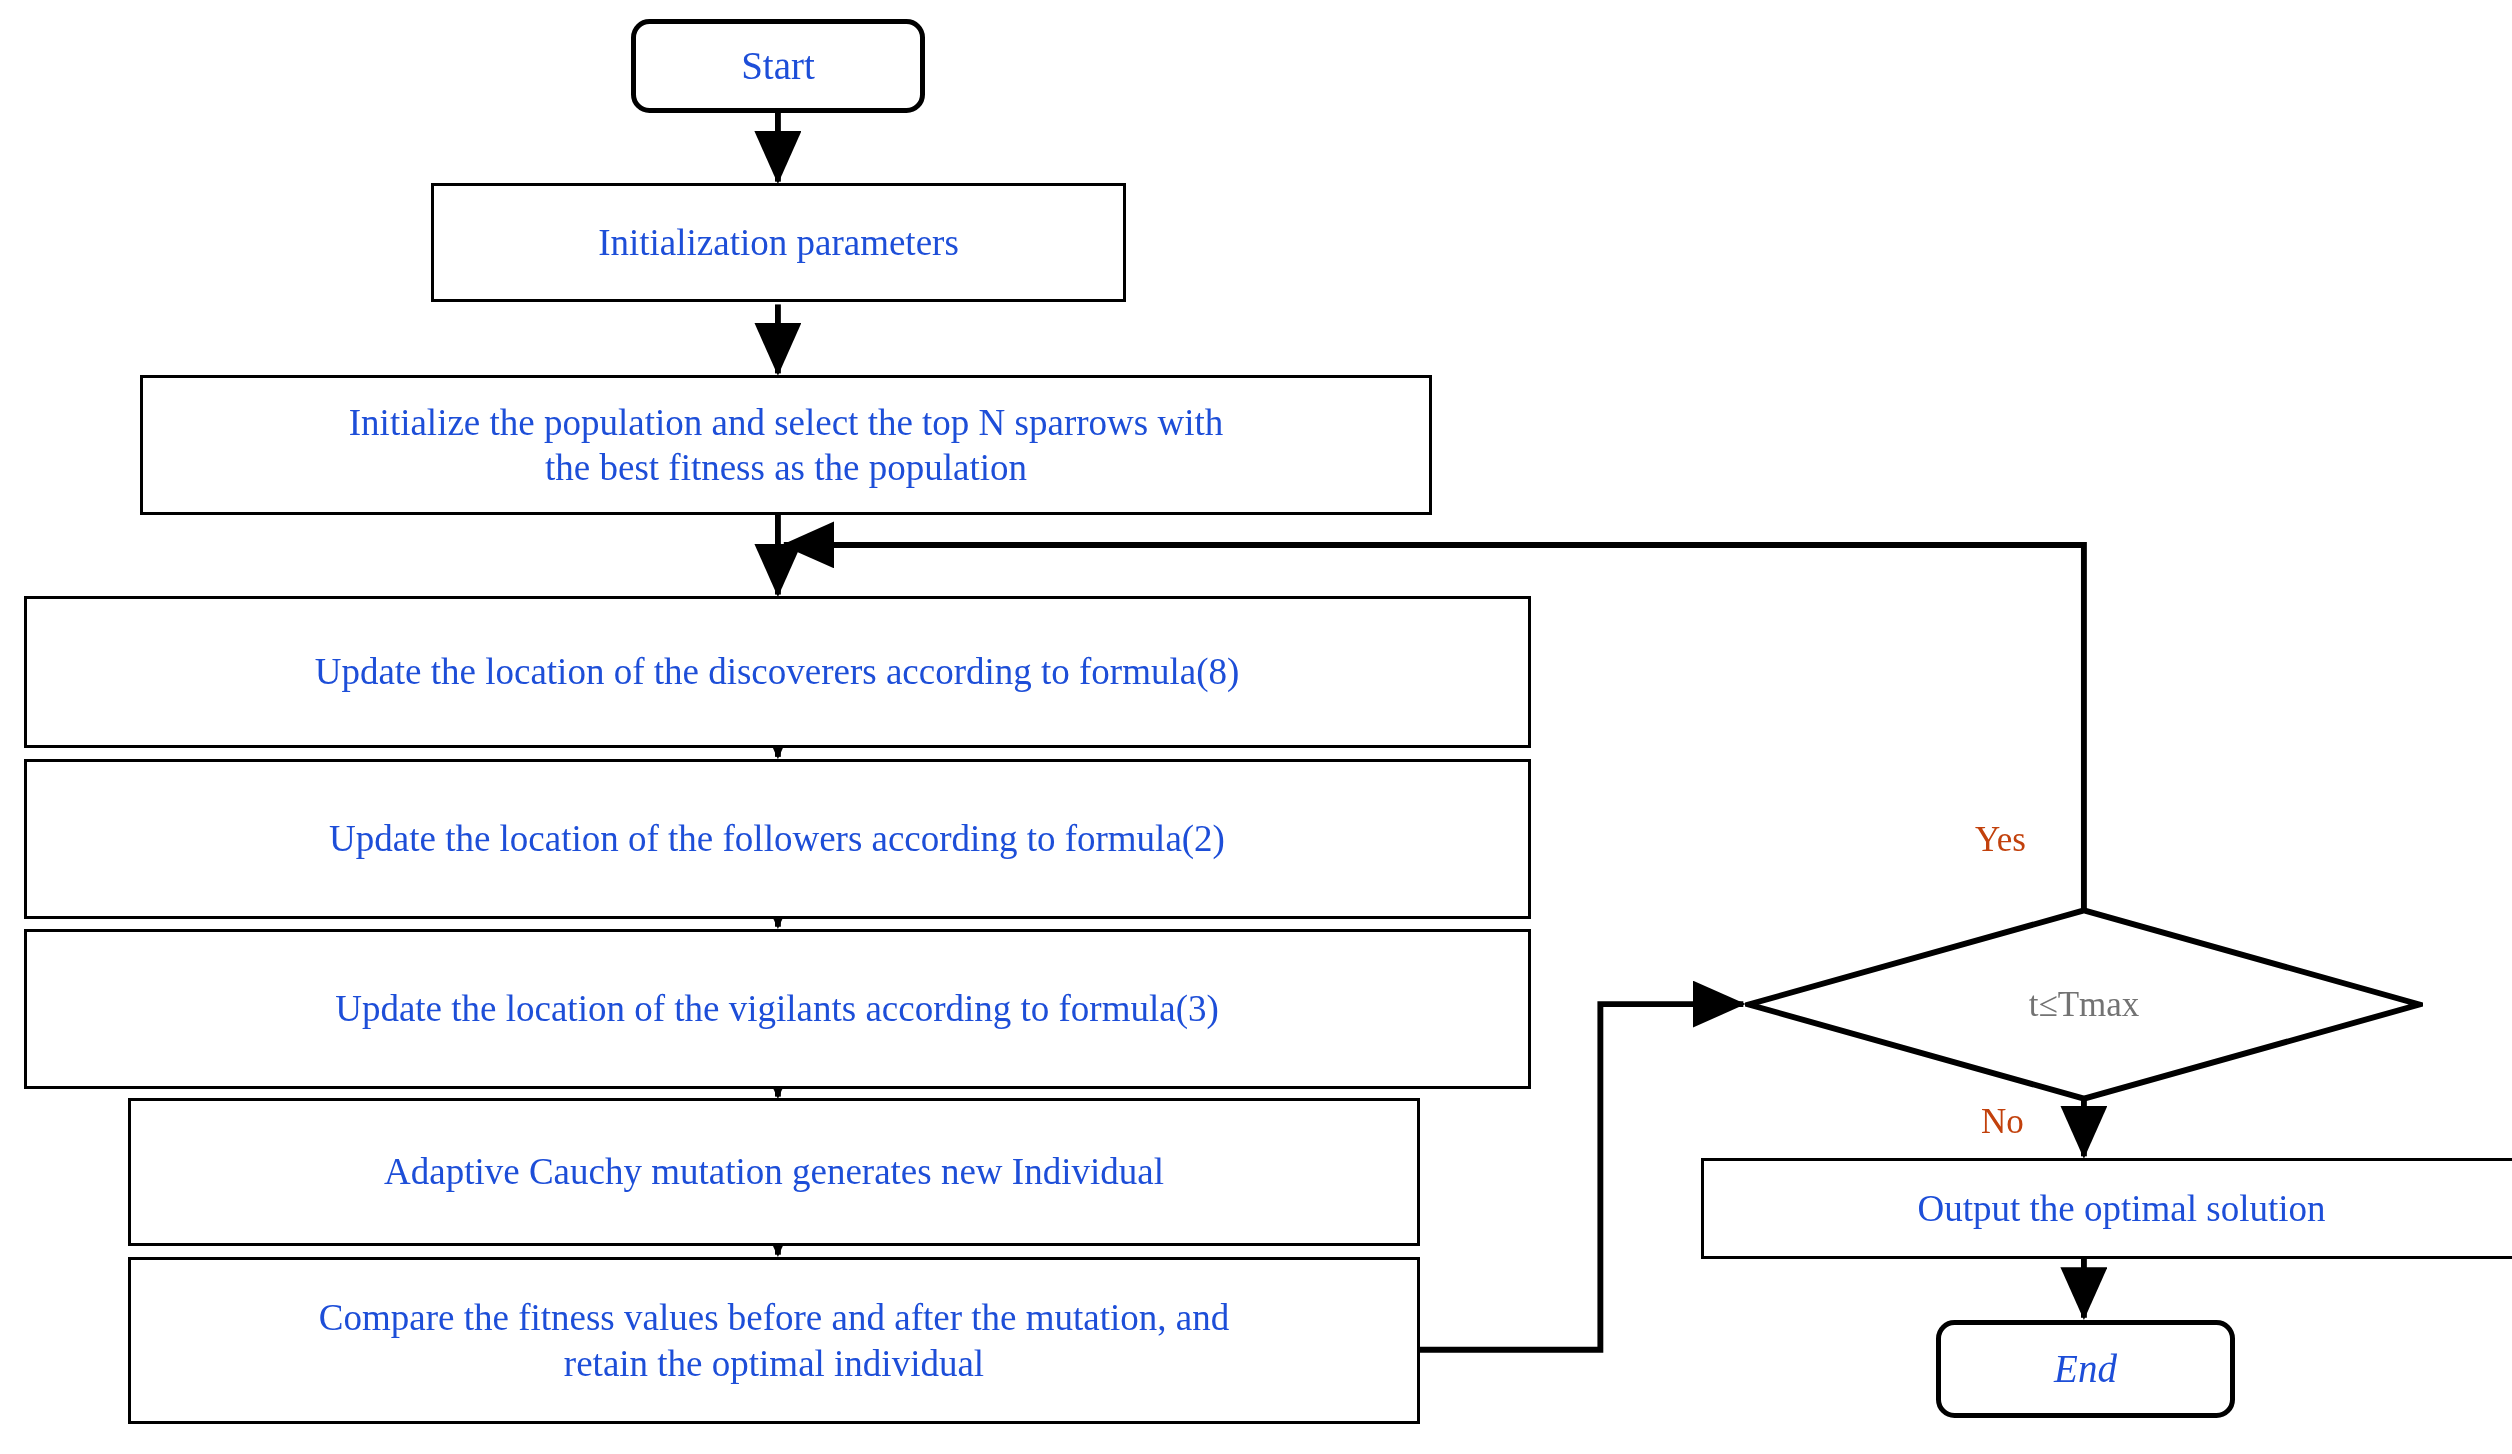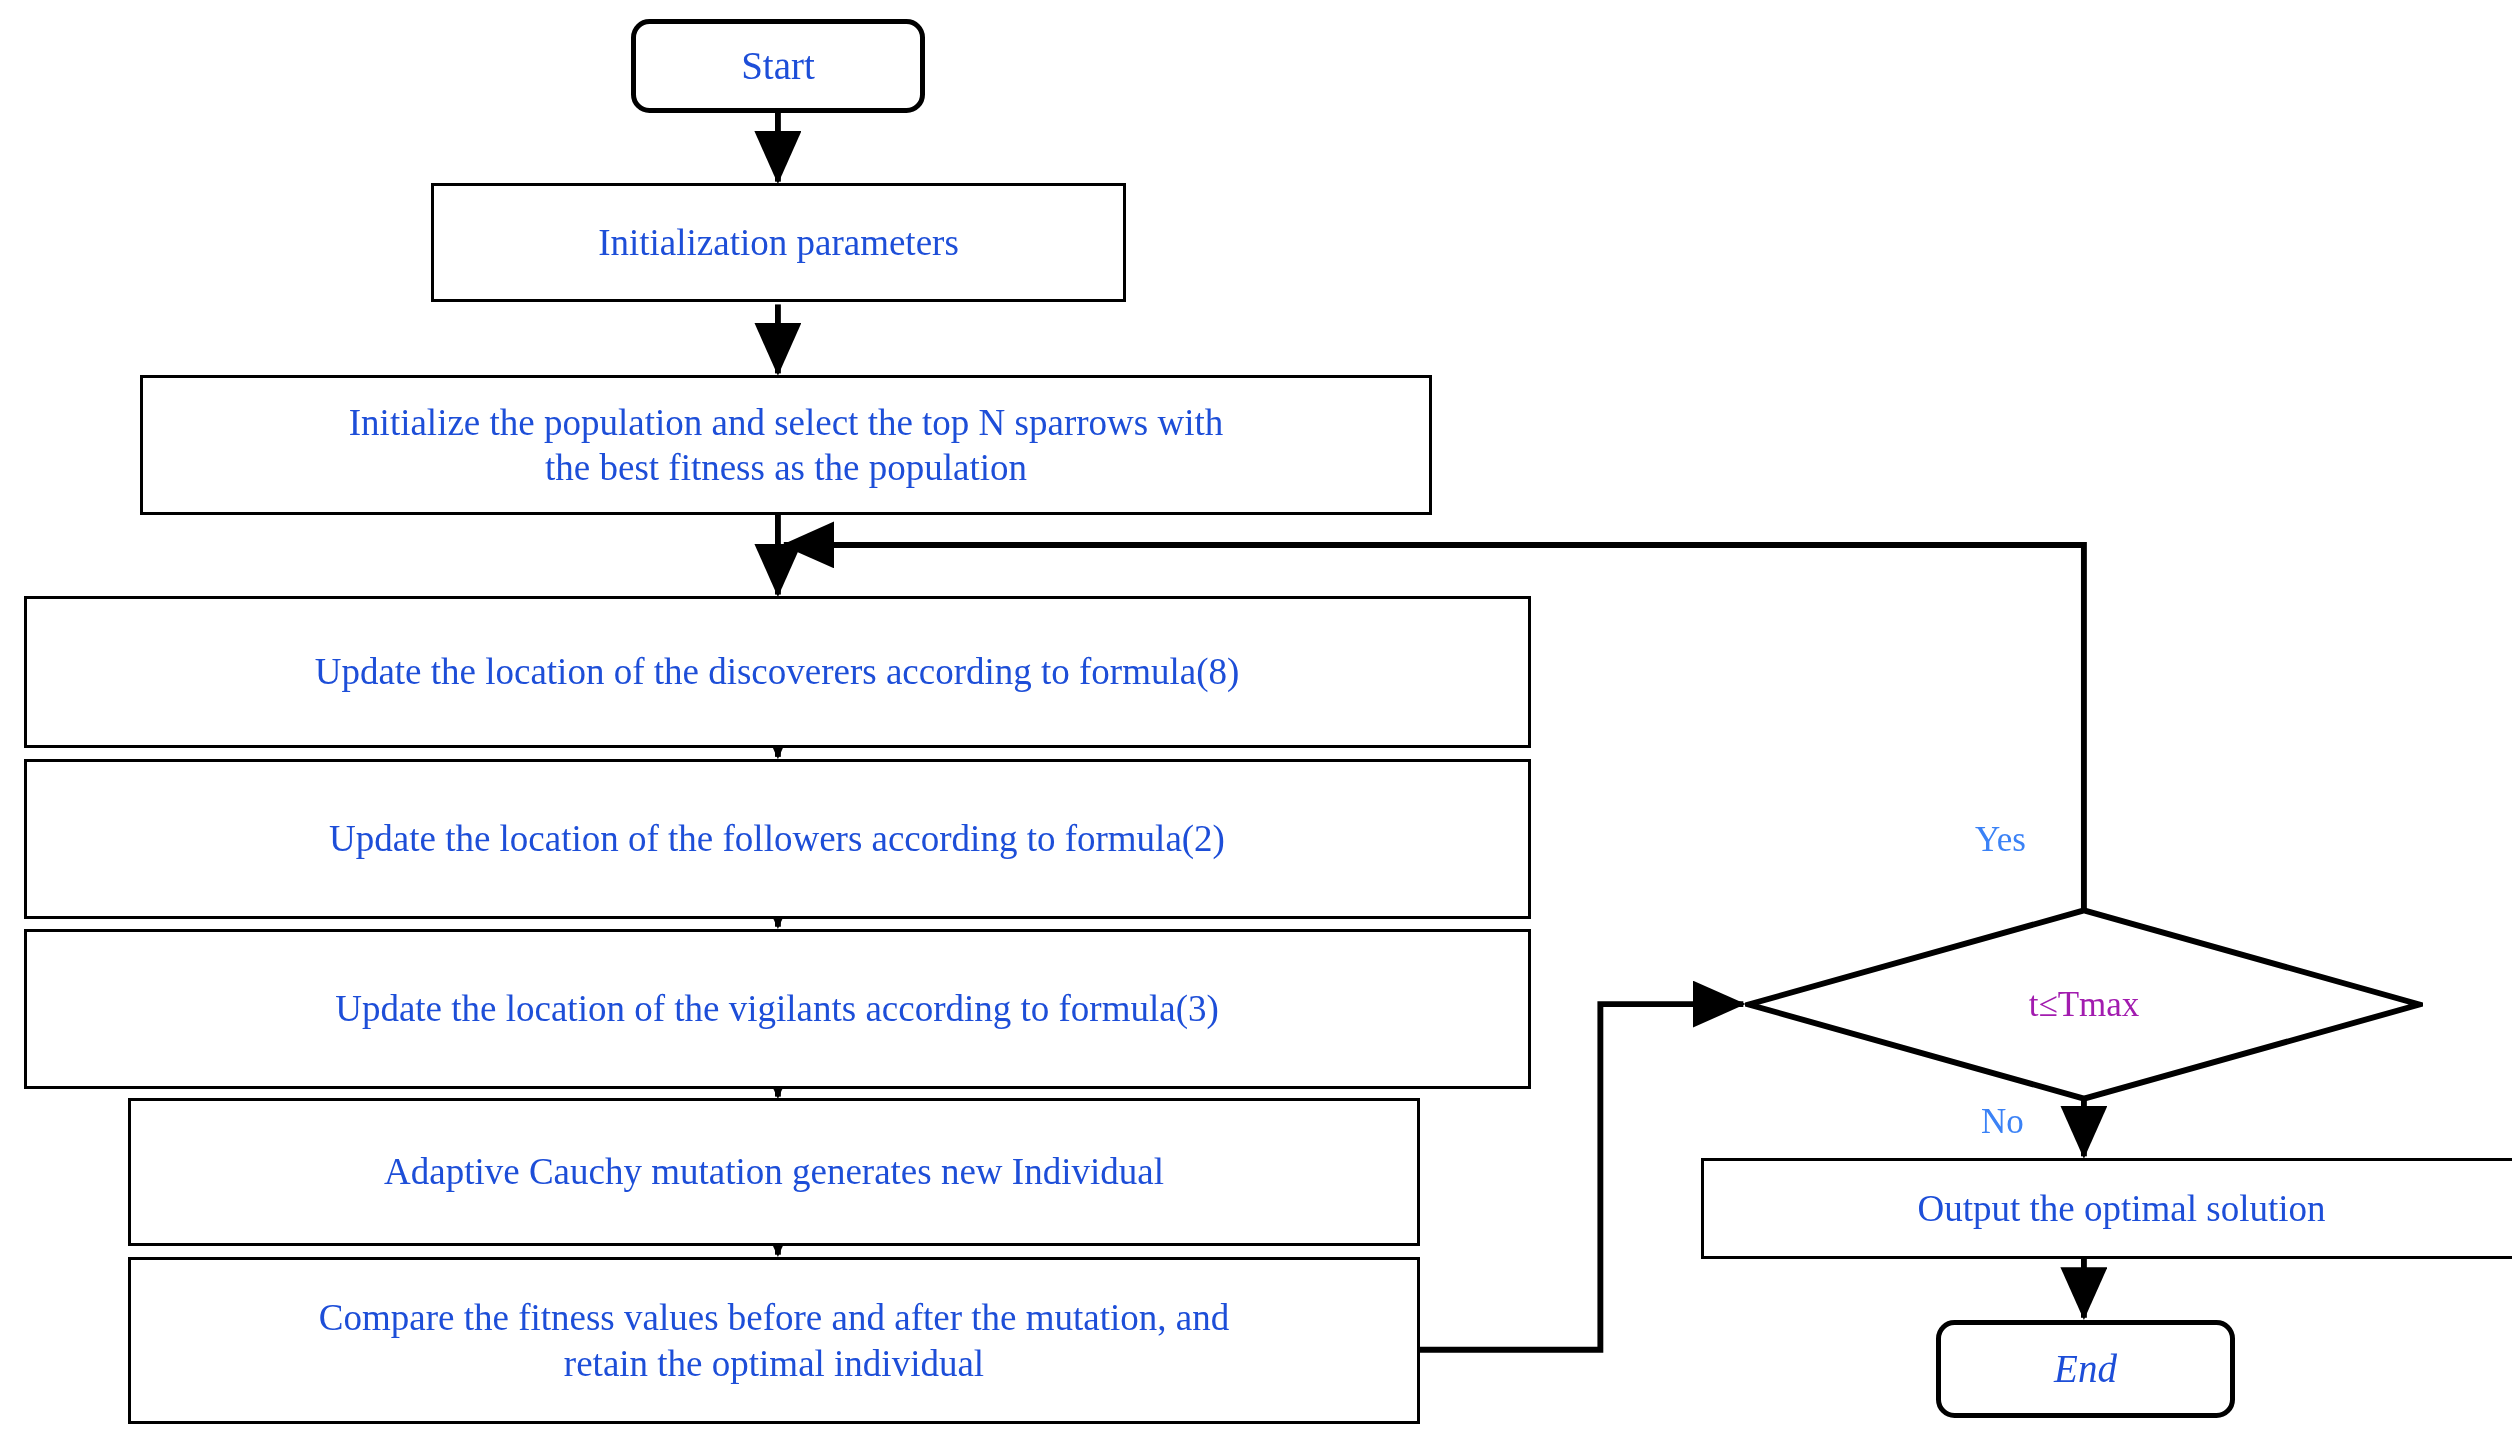--- a/index.html
+++ b/index.html
@@ -51,31 +51,31 @@
   .decision {
     position: absolute;
     display: flex;
     align-items: center;
     justify-content: center;
     pointer-events: none;
   }
   .decision .decision-label {
     position: relative;
     z-index: 2;
-    color: #a21caf;
+    color: #737373;
     white-space: nowrap;
   }
   .decision svg {
     position: absolute;
     left: 0;
     top: 0;
   }
   .edge-label {
     position: absolute;
-    color: #3b82f6;
+    color: #c2410c;
     white-space: nowrap;
   }
   
   .fs-start  { font-size: 39px; }
   .fs-main   { font-size: 37px; }
   .fs-wide   { font-size: 37px; }
   .fs-diamond{ font-size: 35px; }
   .fs-edge   { font-size: 35px; }
 </style>
 </head>

